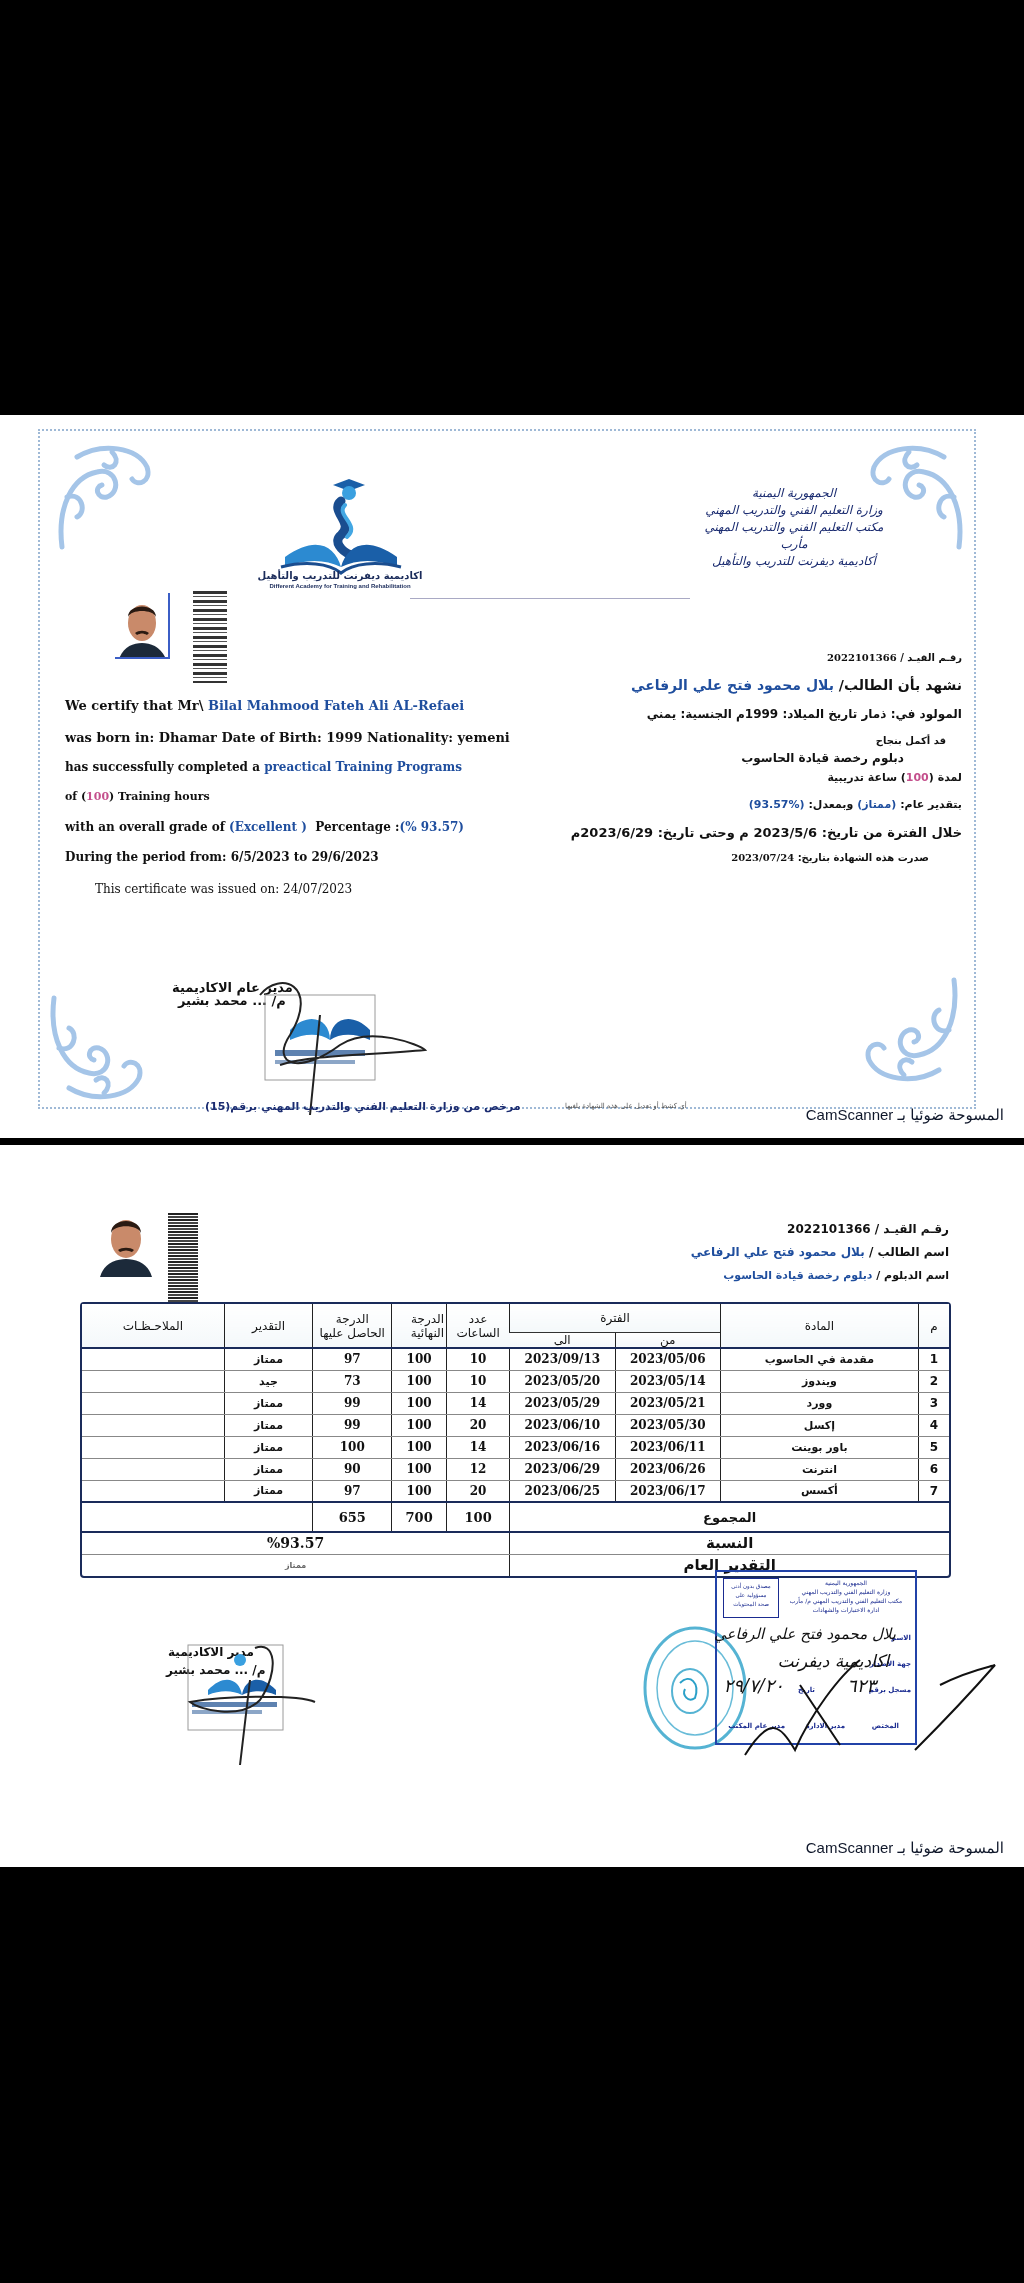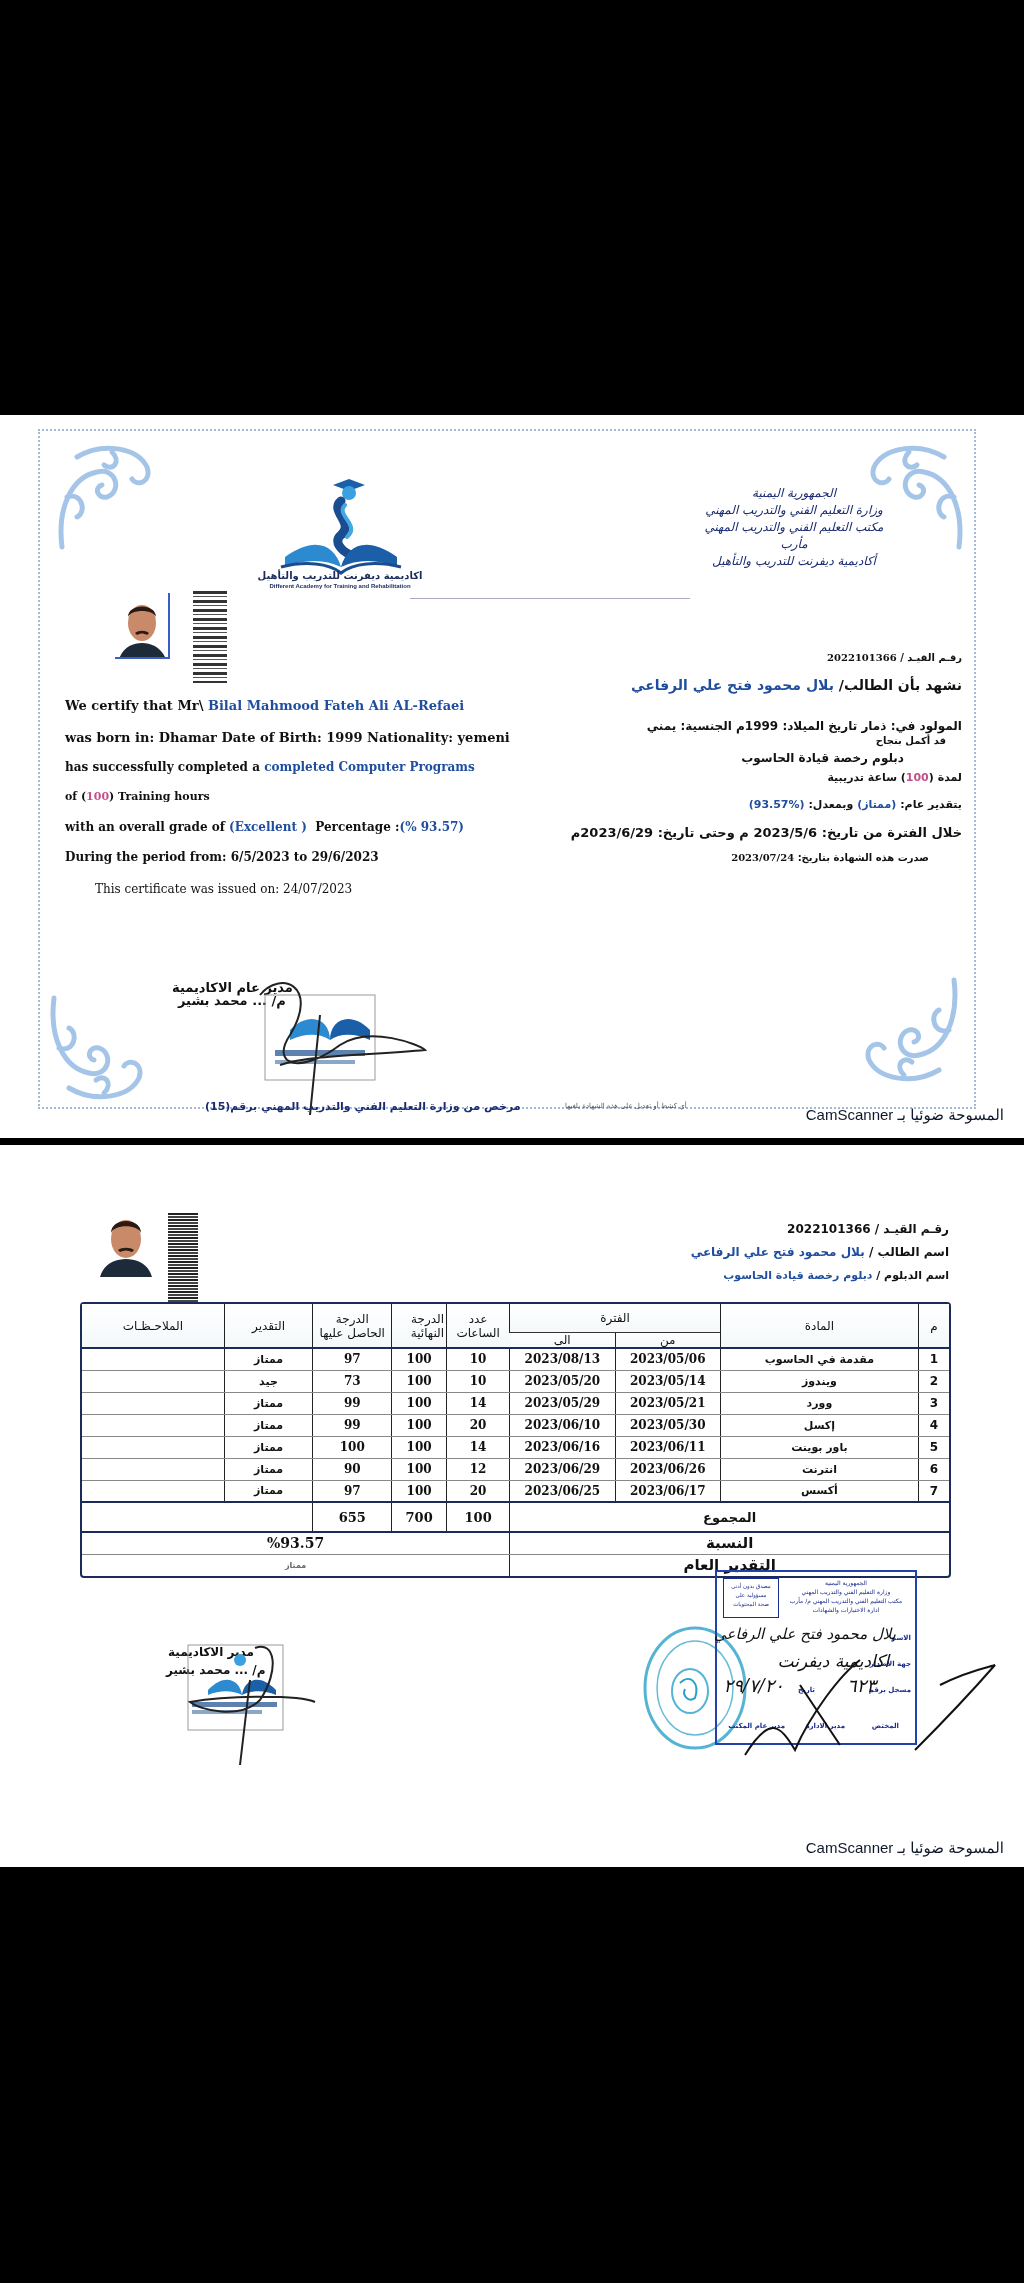--- a/index.html
+++ b/index.html
@@ -142,21 +142,21 @@
   <div class="barcode"></div>
 
   <div class="ar-text" style="top:237px; font-size:10px;">
     <span>رقـم القيـد /</span>
     <span style="font-family:'DejaVu Serif',serif;">2022101366</span>
   </div>
   <div class="ar-text" style="top:262px; font-size:14px;">
     <span>نشهد بأن الطالب/</span>
     <span class="blue">بلال محمود فتح علي الرفاعي</span>
   </div>
-  <div class="ar-text" style="top:304px; font-size:12px;">المولود في:  ذمار   تاريخ الميلاد: 1999م  الجنسية: يمني</div>
+  <div class="ar-text" style="top:292px; font-size:12px;">المولود في:  ذمار   تاريخ الميلاد: 1999م  الجنسية: يمني</div>
   <div class="ar-text" style="top:320px; right:78px; font-size:10px;">قد أكمل بنجاح</div>
   <div class="ar-text blue" style="top:336px; right:120px; font-size:12px;">دبلوم رخصة قيادة الحاسوب</div>
   <div class="ar-text" style="top:356px; font-size:11px;">
     <span>لمدة (</span><span class="pink">100</span><span>) ساعة تدريبية</span>
   </div>
   <div class="ar-text" style="top:383px; font-size:11px;">
     <span>بتقدير عام:</span>
     <span class="blue">(ممتاز)</span>
     <span>وبمعدل:</span>
     <span class="blue">(%93.57)</span>
@@ -167,21 +167,21 @@
     <span style="font-family:'DejaVu Serif',serif;">2023/07/24</span>
   </div>
 
   <div class="en-text" style="top:283px;">
     <span>We certify that Mr\</span>
     <span class="blue">Bilal Mahmood Fateh Ali AL-Refaei</span>
   </div>
   <div class="en-text" style="top:315px;">was born in: Dhamar   Date of Birth: 1999  Nationality: yemeni</div>
   <div class="en-text" style="top:345px; font-size:12px;">
     <span>has successfully completed a</span>
-    <span class="blue">completed Computer Programs</span>
+    <span class="blue">preactical Training Programs</span>
   </div>
   <div class="en-text" style="top:375px; font-size:11px;">
     <span>of (</span><span class="pink">100</span><span>) Training hours</span>
   </div>
   <div class="en-text" style="top:405px; font-size:12px;">
     <span>with an overall grade of</span>
     <span class="blue">(Excellent )</span>
     &nbsp;<span>Percentage :</span><span class="blue">(% 93.57)</span>
   </div>
   <div class="en-text" style="top:435px; font-size:12px;">During the period from: 6/5/2023   to  29/6/2023</div>
@@ -245,21 +245,21 @@
         <tr>
           <th class="sub" style="width:100px;">من</th>
           <th class="sub" style="width:100px;">الى</th>
         </tr>
       </thead>
       <tbody id="grade-rows">
           <tr>
             <td class="num">1</td>
             <td class="ar">مقدمة في الحاسوب</td>
             <td>2023/05/06</td>
-            <td>2023/08/13</td>
+            <td>2023/09/13</td>
             <td>10</td>
             <td>100</td>
             <td>97</td>
             <td class="ar">ممتاز</td>
             <td></td>
           </tr>
           <tr>
             <td class="num">2</td>
             <td class="ar">ويندوز</td>
             <td>2023/05/14</td>

